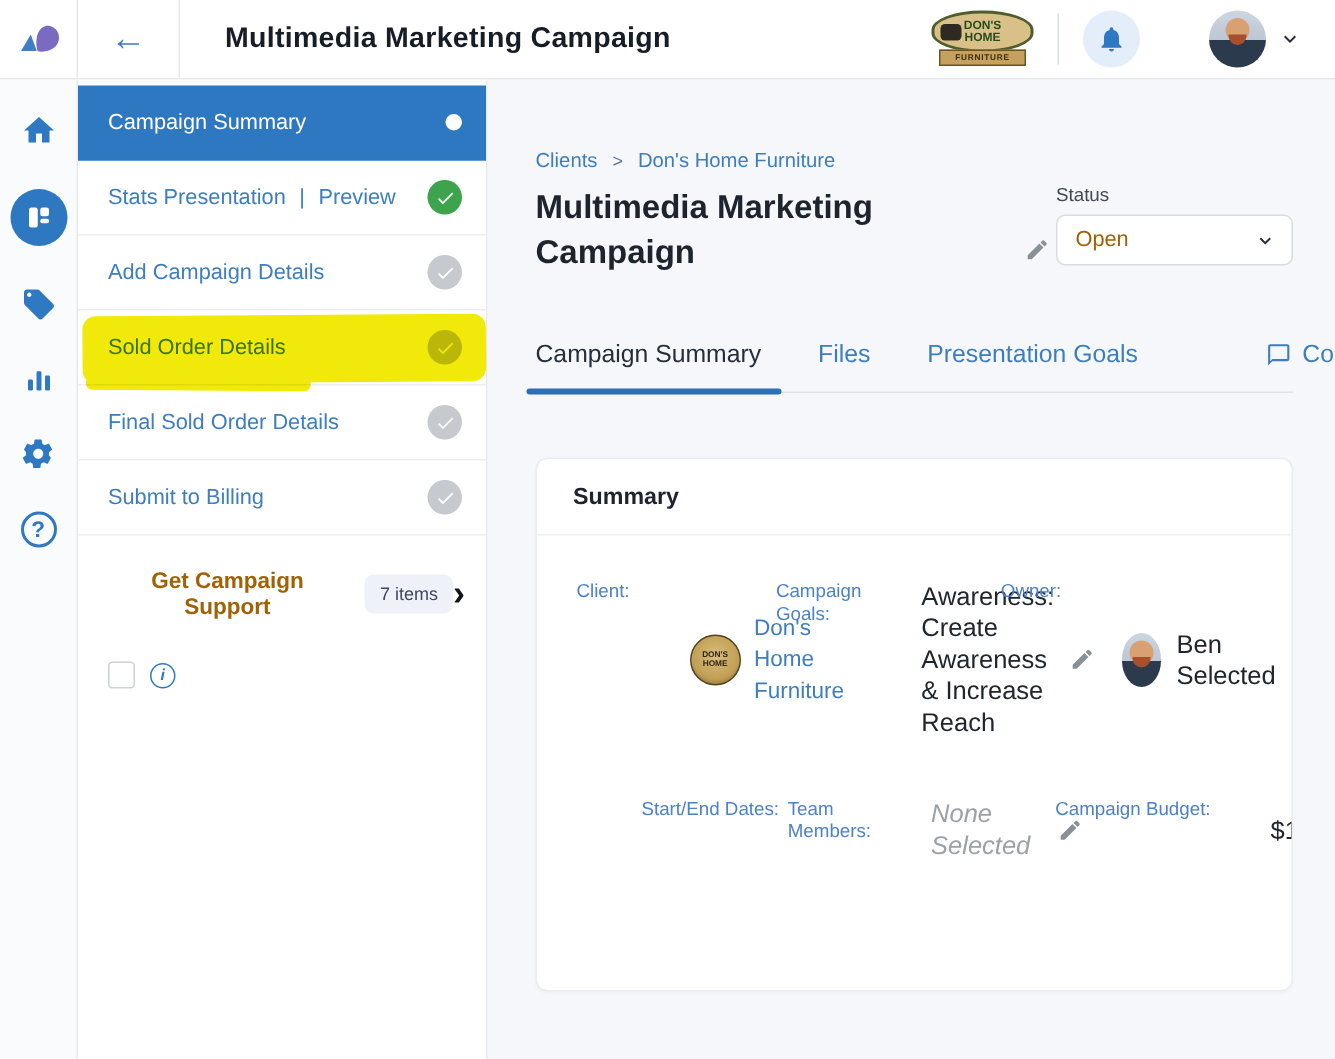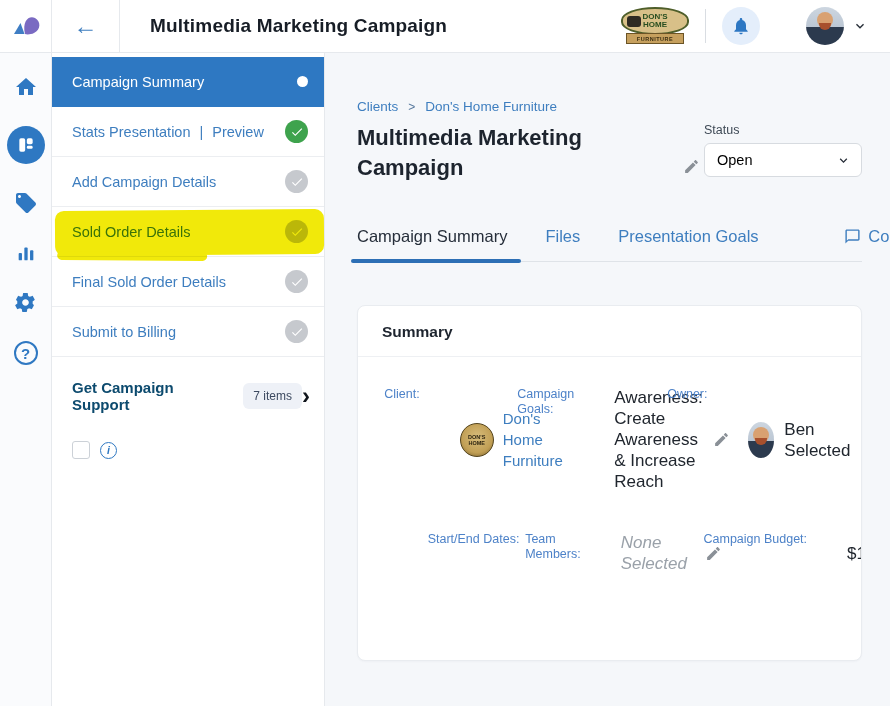--- a/index.html
+++ b/index.html
@@ -65,21 +65,21 @@
     align-items:center; justify-content:center; }
   .check svg { fill:#fff; width:14px; height:14px; }
   .check.done { background:#3ea34d; }
   .check.pending { background:#c6c9ce; }
   .hl { position:absolute; left:3px; right:0; top:3px; bottom:1px; background:#f1e90a;
     border-radius:9px; transform:rotate(-0.4deg); mix-blend-mode:multiply; pointer-events:none; }
   .hl::after { content:""; position:absolute; left:2px; bottom:-5px; width:150px; height:9px;
     background:#f1e90a; border-radius:5px; transform:rotate(0.8deg); }
 
   .support-row { margin:22px 14px 0 20px; display:flex; align-items:center; cursor:pointer; }
-  .support-label { color:#0c4a6e; font-size:15px; font-weight:700; }
+  .support-label { color:#a16207; font-size:15px; font-weight:700;text-align:center; }
   .support-badge { background:#eef1f7; color:#3c4960; font-size:12px; border-radius:6px;
     padding:6px 10px; margin-left:12px; white-space:nowrap; }
   .support-chevron { margin-left:auto; color:#10151c; font-size:24px; font-weight:700; line-height:18px; }
 
   .test-row { margin:28px 0 0 20px; display:flex; align-items:center; }
   .checkbox { width:18px; height:18px; border:1.5px solid #ccd1d7; border-radius:3px; background:#fff; cursor:pointer; }
   .test-label { margin-left:14px; font-size:15px; color:#20262e; }
   .info-circle { margin-left:10px; width:17px; height:17px; border-radius:50%; border:1.5px solid #2f78c2;
     color:#2f78c2; font-size:10.5px; font-style:italic; font-weight:700; display:flex;
     align-items:center; justify-content:center; cursor:pointer; }
@@ -91,21 +91,21 @@
   .crumb { cursor:pointer; }
   .crumb-sep { font-size:12px; color:#55779c; }
 
   .head-row { display:flex; margin-top:9px; }
   .page-title { max-width:312px; font-size:22px; line-height:30px; font-weight:700; color:#1d242e; }
   .title-pencil { align-self:center; margin:26px 0 0 14px; cursor:pointer; }
   .status-group { margin-left:auto; width:158px; }
   .status-label { font-size:12.5px; color:#3f4a56; margin-bottom:6px; }
   .status-select { height:34px; background:#fff; border:1px solid #d7dbe0; border-radius:6px;
     display:flex; align-items:center; justify-content:space-between; padding:0 10px 0 12px;
-    font-size:14.5px; color:#000000; cursor:pointer; }
+    font-size:14.5px; color:#a16207; cursor:pointer; }
 
   .tabs { display:flex; align-items:flex-end; gap:38px; margin-top:44px; border-bottom:1px solid #dfe3e8; }
   .tab { font-size:16.5px; color:#3e7ebf; padding-bottom:15px; position:relative; cursor:pointer; white-space:nowrap; }
   .tab.active { color:#262e3a; }
   .tab.active::after { content:""; position:absolute; left:-6px; right:-14px; bottom:-2px; height:4px;
     border-radius:3px; background:#2d6fb5; }
   .tab-comments { margin-left:auto; margin-right:-86px; display:flex; align-items:center; gap:7px;
     color:#3e7ebf; font-size:16.5px; padding-bottom:15px; cursor:pointer; white-space:nowrap; }
 
   .card { margin-top:43px; background:#fff; border:1px solid #e9ecf0; border-radius:8px;

